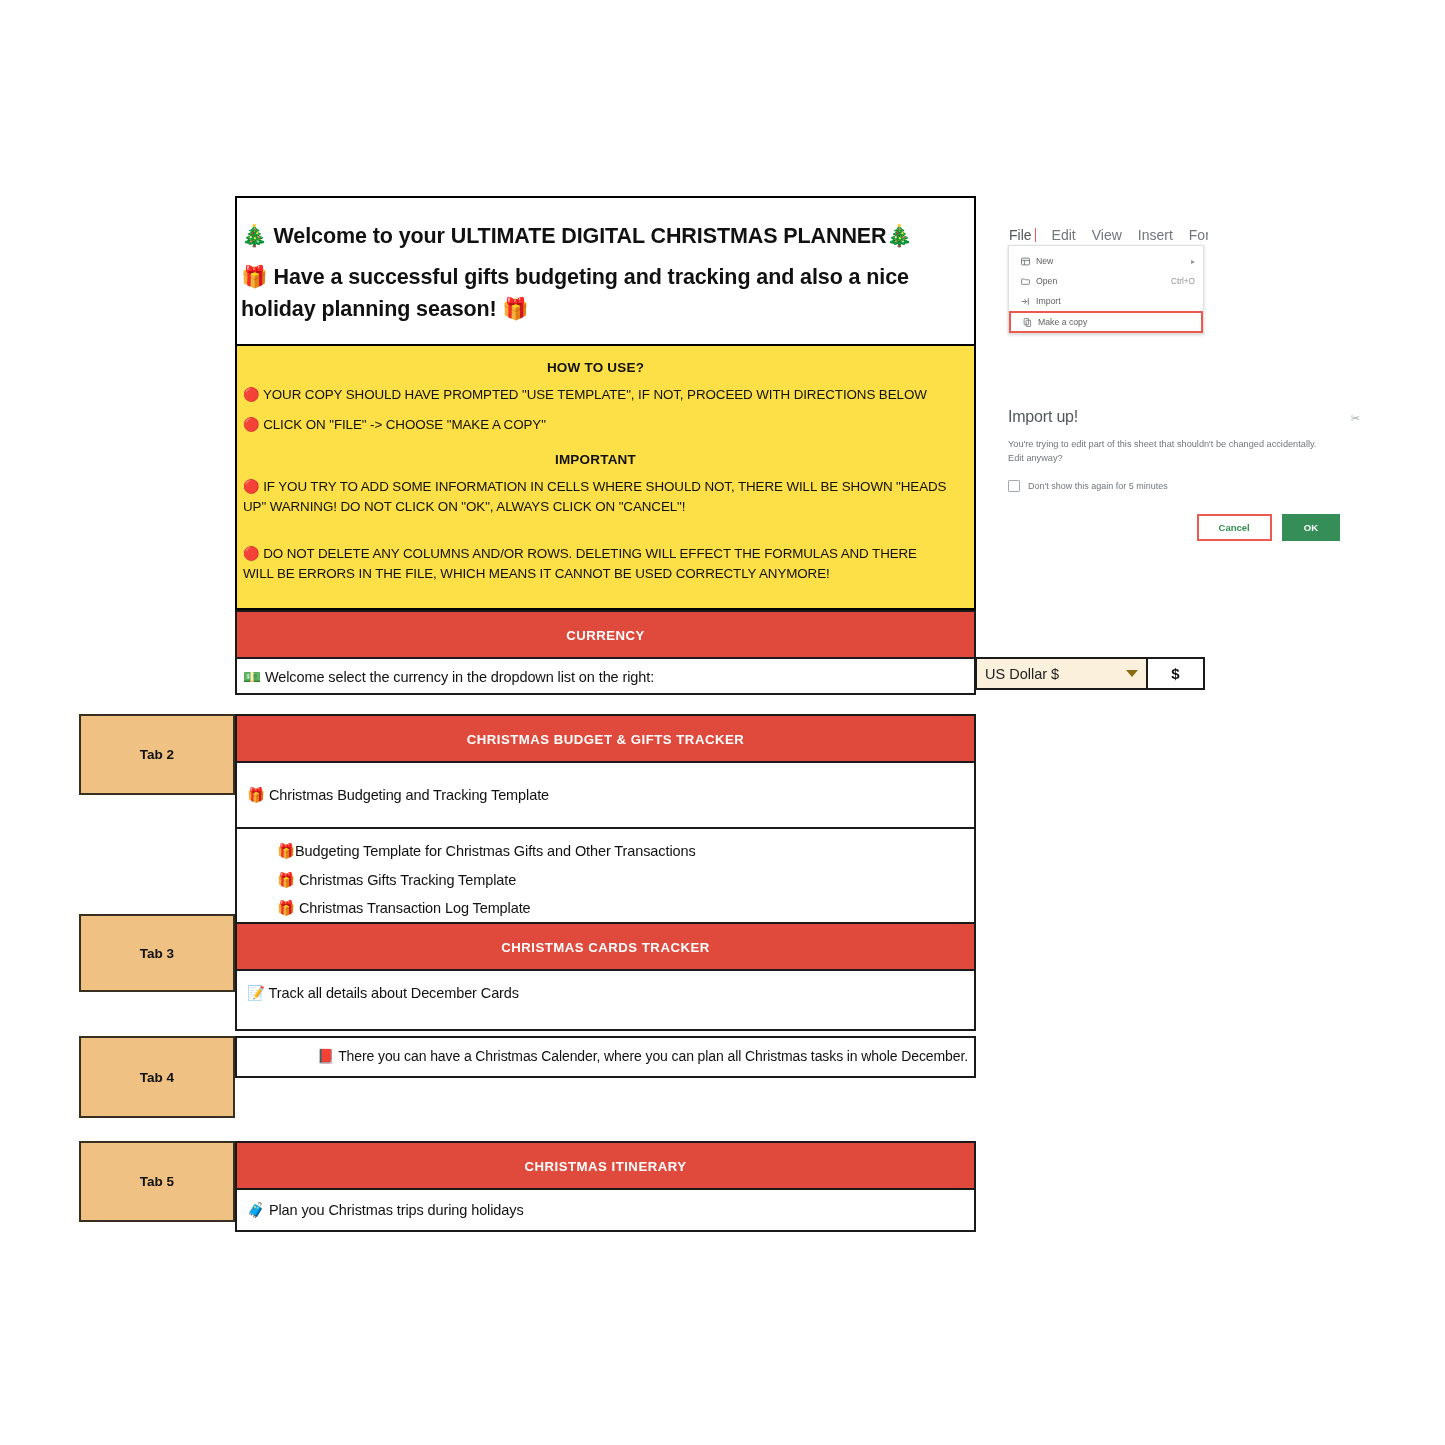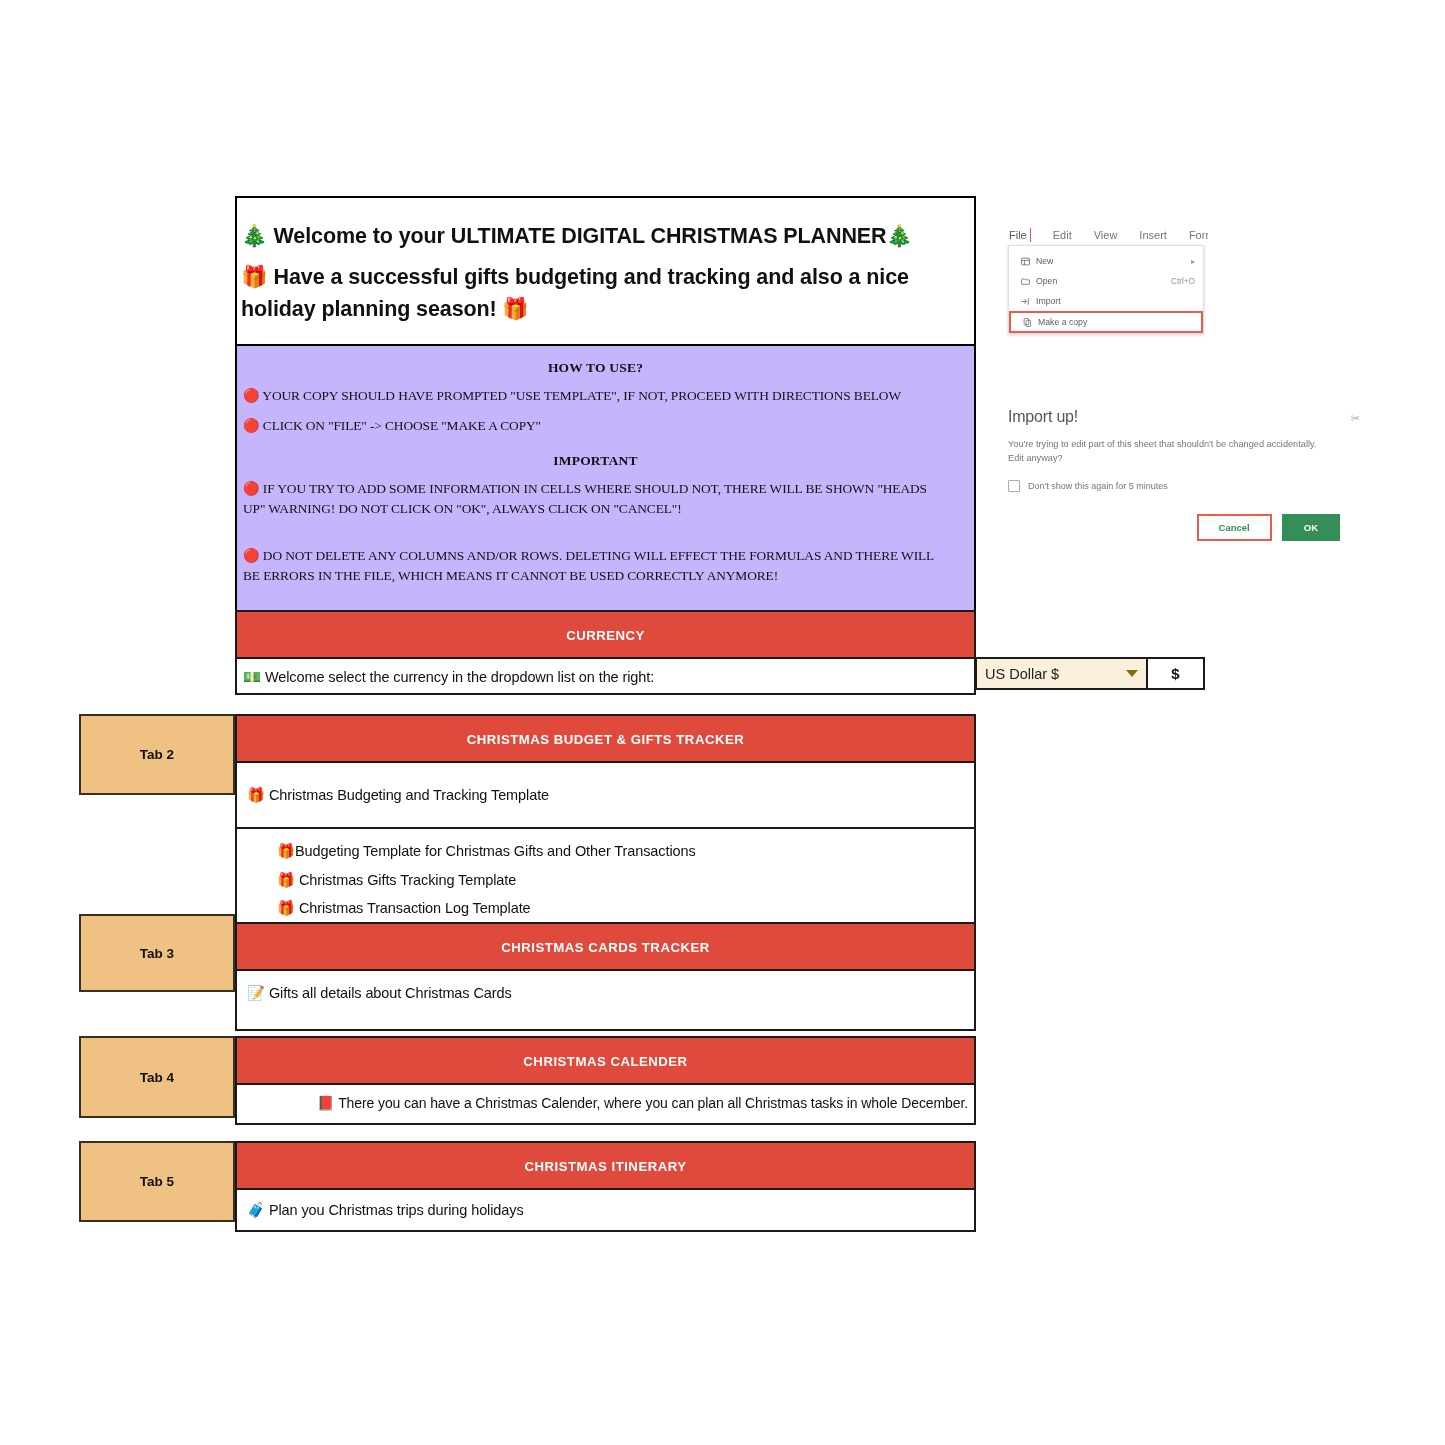--- a/index.html
+++ b/index.html
@@ -40,23 +40,22 @@
     color: #111;
     line-height: 1.52;
     letter-spacing: -0.1px;
     white-space: pre-wrap;
   }
   .welcome-line + .welcome-line { margin-top: 8px; }
 
   .howto-box {
     border: 2px solid #000;
     border-top: 1px solid #000;
-    background: #c4b5fd;
+    background: #fde047;
     padding: 8px 20px 10px 0px;
-    font-family: Liberation Serif, serif;
   }
 
   .howto-title {
     text-align: center;
     font-size: 13.5px;
     font-weight: bold;
     color: #111;
     padding: 6px 0 10px 0;
     letter-spacing: 0.2px;
   }
@@ -185,22 +184,22 @@
   .gs-menu-shot {
     position: absolute;
     left: 1008px;
     top: 228px;
     width: 200px;
     font-family: "Liberation Sans", sans-serif;
     opacity: 0.88;
   }
   .gs-menubar {
     display: flex;
-    gap: 22px;
-    font-size: 11px;
+    gap: 16px;
+    font-size: 14px;
     color: #5f6368;
     align-items: center;
     height: 14px;
     overflow: hidden;
     text-align: right;
   }
   .gs-menubar .mi { white-space: nowrap; }
   .gs-menubar .mi.active {
     color: #3c4043;
     border: 1.5px solid #ea4335;
@@ -355,29 +354,28 @@
         <div class="tab-item indent">🎁 Christmas Transaction Log Template</div>
       </div>
     </div>
   </div>
 
   <div class="tab-section" style="top:914px;">
     <div class="tab-badge" style="top:0px;height:78px;">Tab 3</div>
     <div class="tab-body" style="top:8px;">
       <div class="band-header">CHRISTMAS CARDS TRACKER</div>
       <div class="tab-list" style="padding:8px 4px 22px 4px;">
-        <div class="tab-item">📝 Gifts all details about Christmas Cards</div>
+        <div class="tab-item">📝 Track all details about December Cards</div>
       </div>
     </div>
   </div>
 
   <div class="tab-section" style="top:1036px;">
     <div class="tab-badge" style="top:0px;height:82px;">Tab 4</div>
     <div class="tab-body" style="top:0px;">
-      <div class="band-header">CHRISTMAS CALENDER</div>
       <div class="tab-list" style="padding:5px 4px 5px 4px;text-align:right;">
         <div class="tab-item small">📕 There you can have a Christmas Calender, where you can plan all Christmas tasks in whole December.</div>
       </div>
     </div>
   </div>
 
   <div class="tab-section" style="top:1141px;">
     <div class="tab-badge" style="top:0px;height:81px;">Tab 5</div>
     <div class="tab-body" style="top:0px;">
       <div class="band-header">CHRISTMAS ITINERARY</div>

